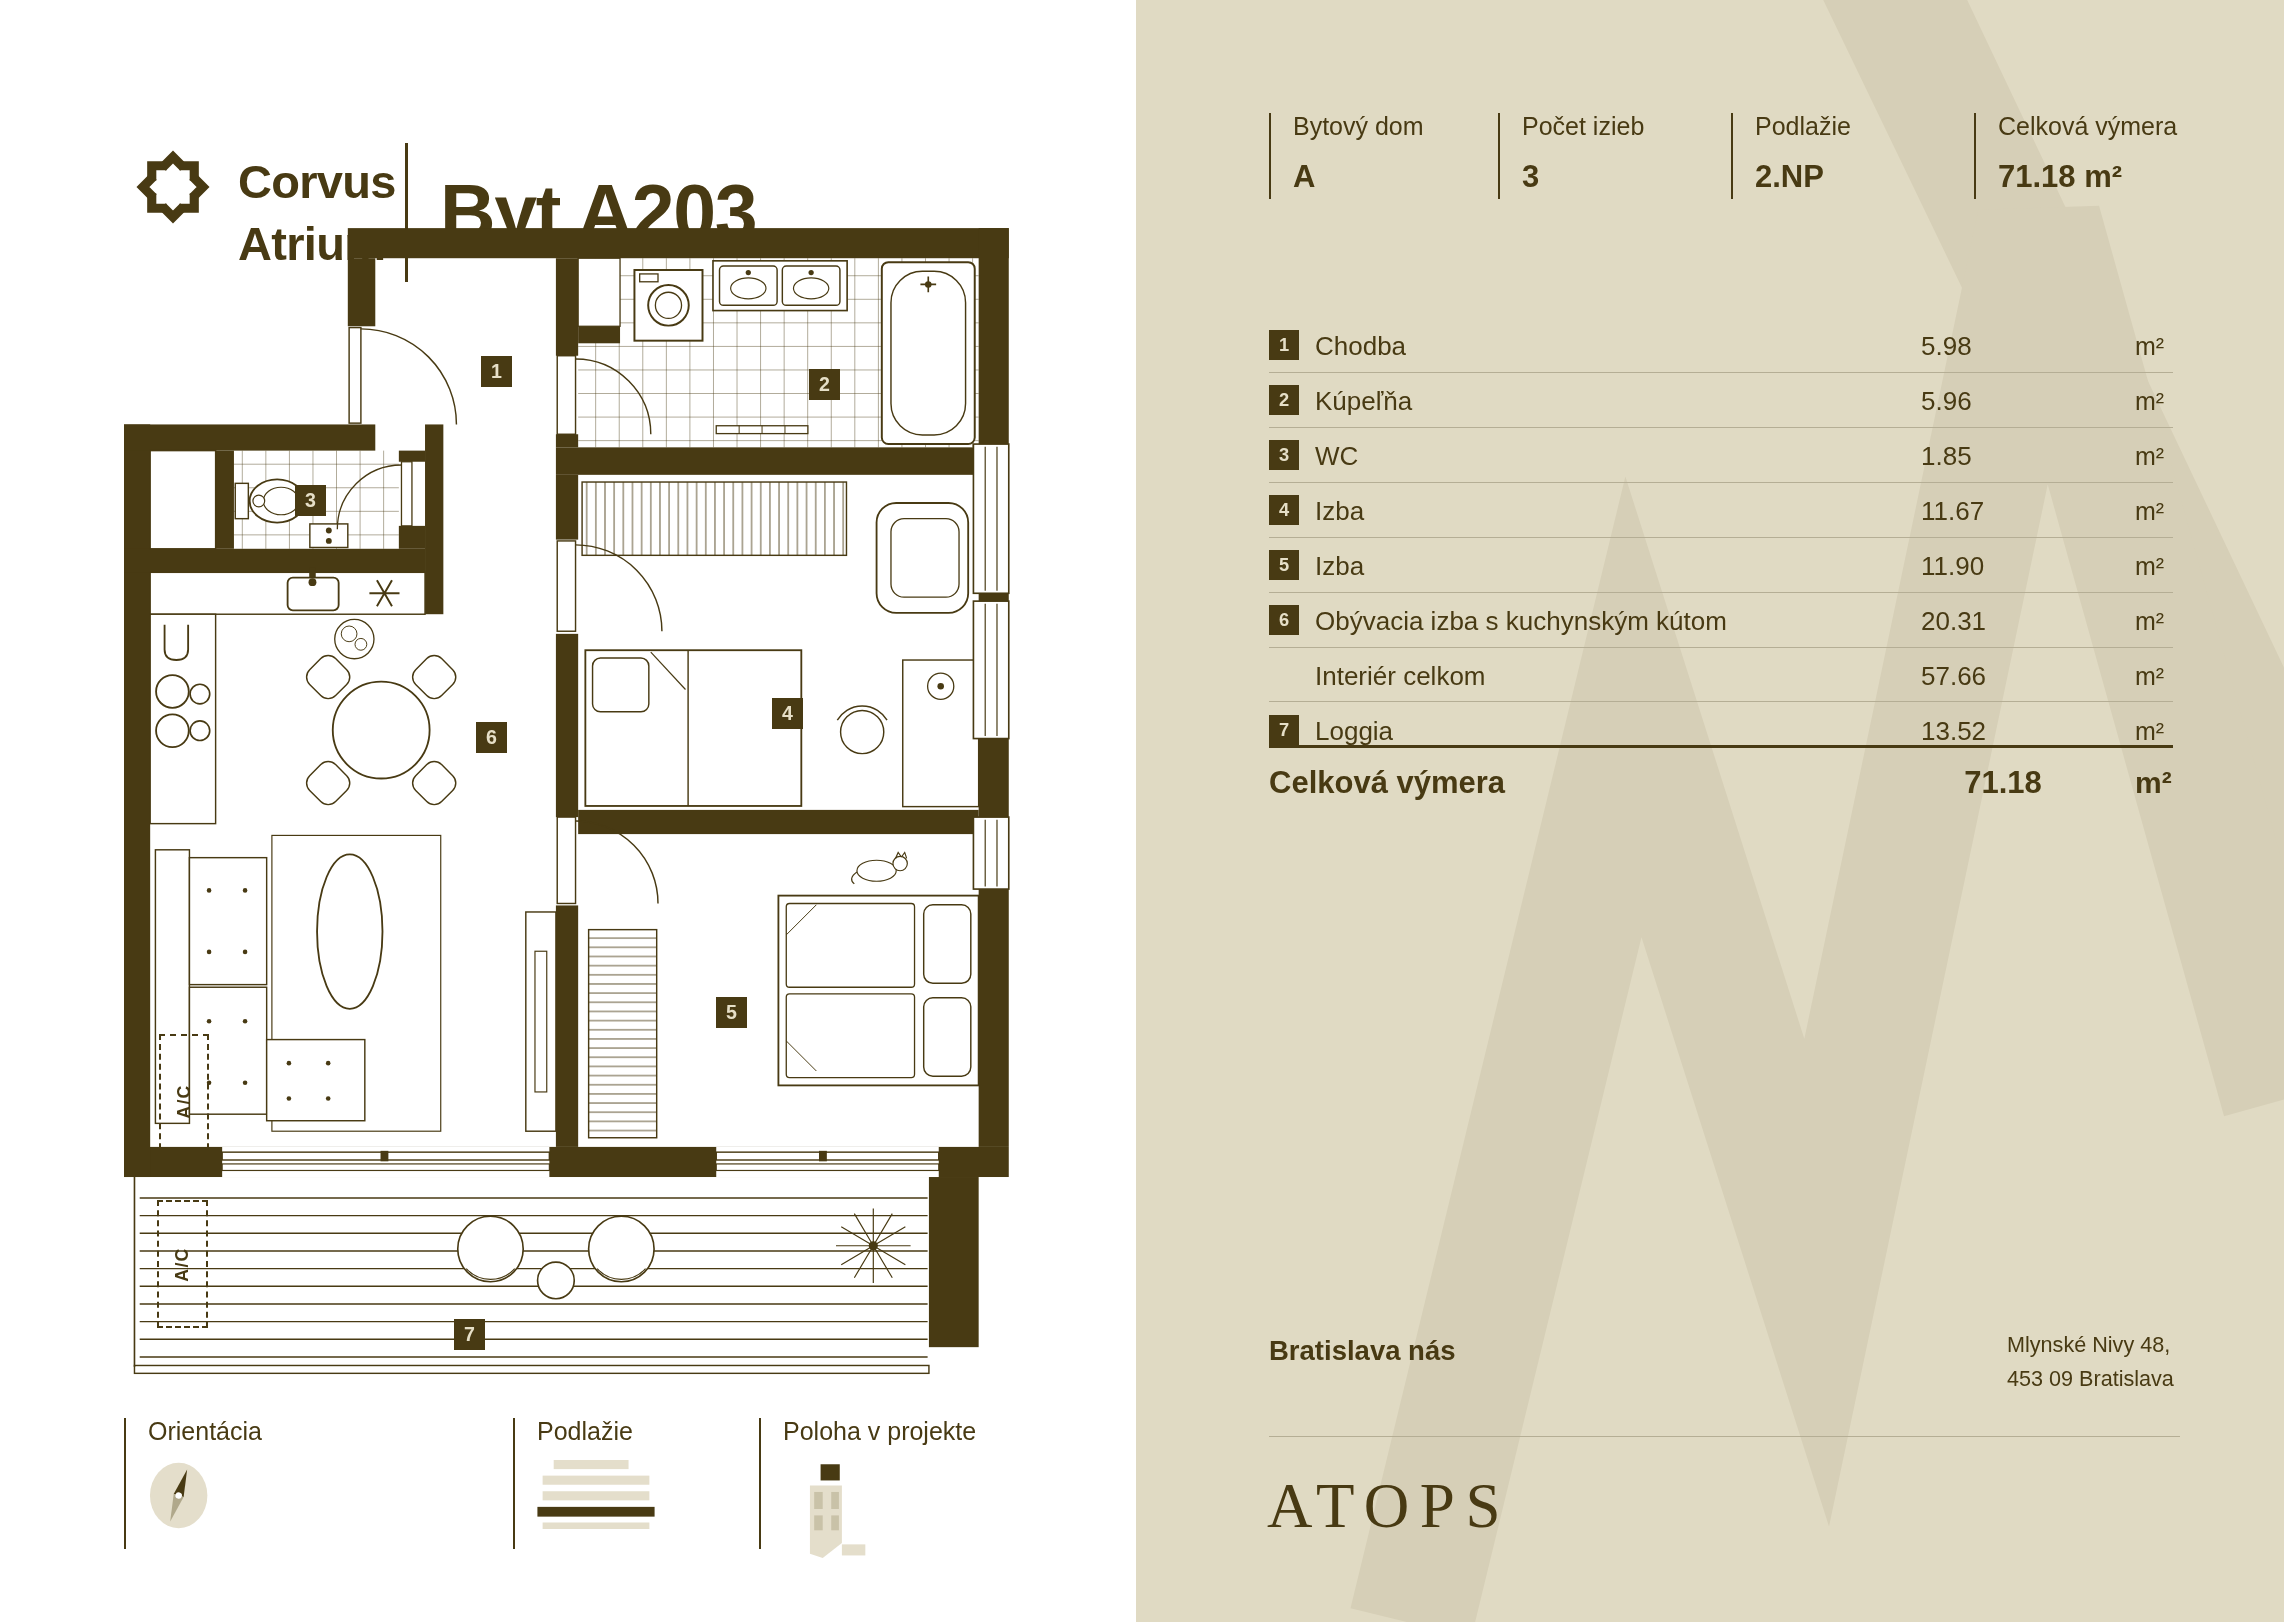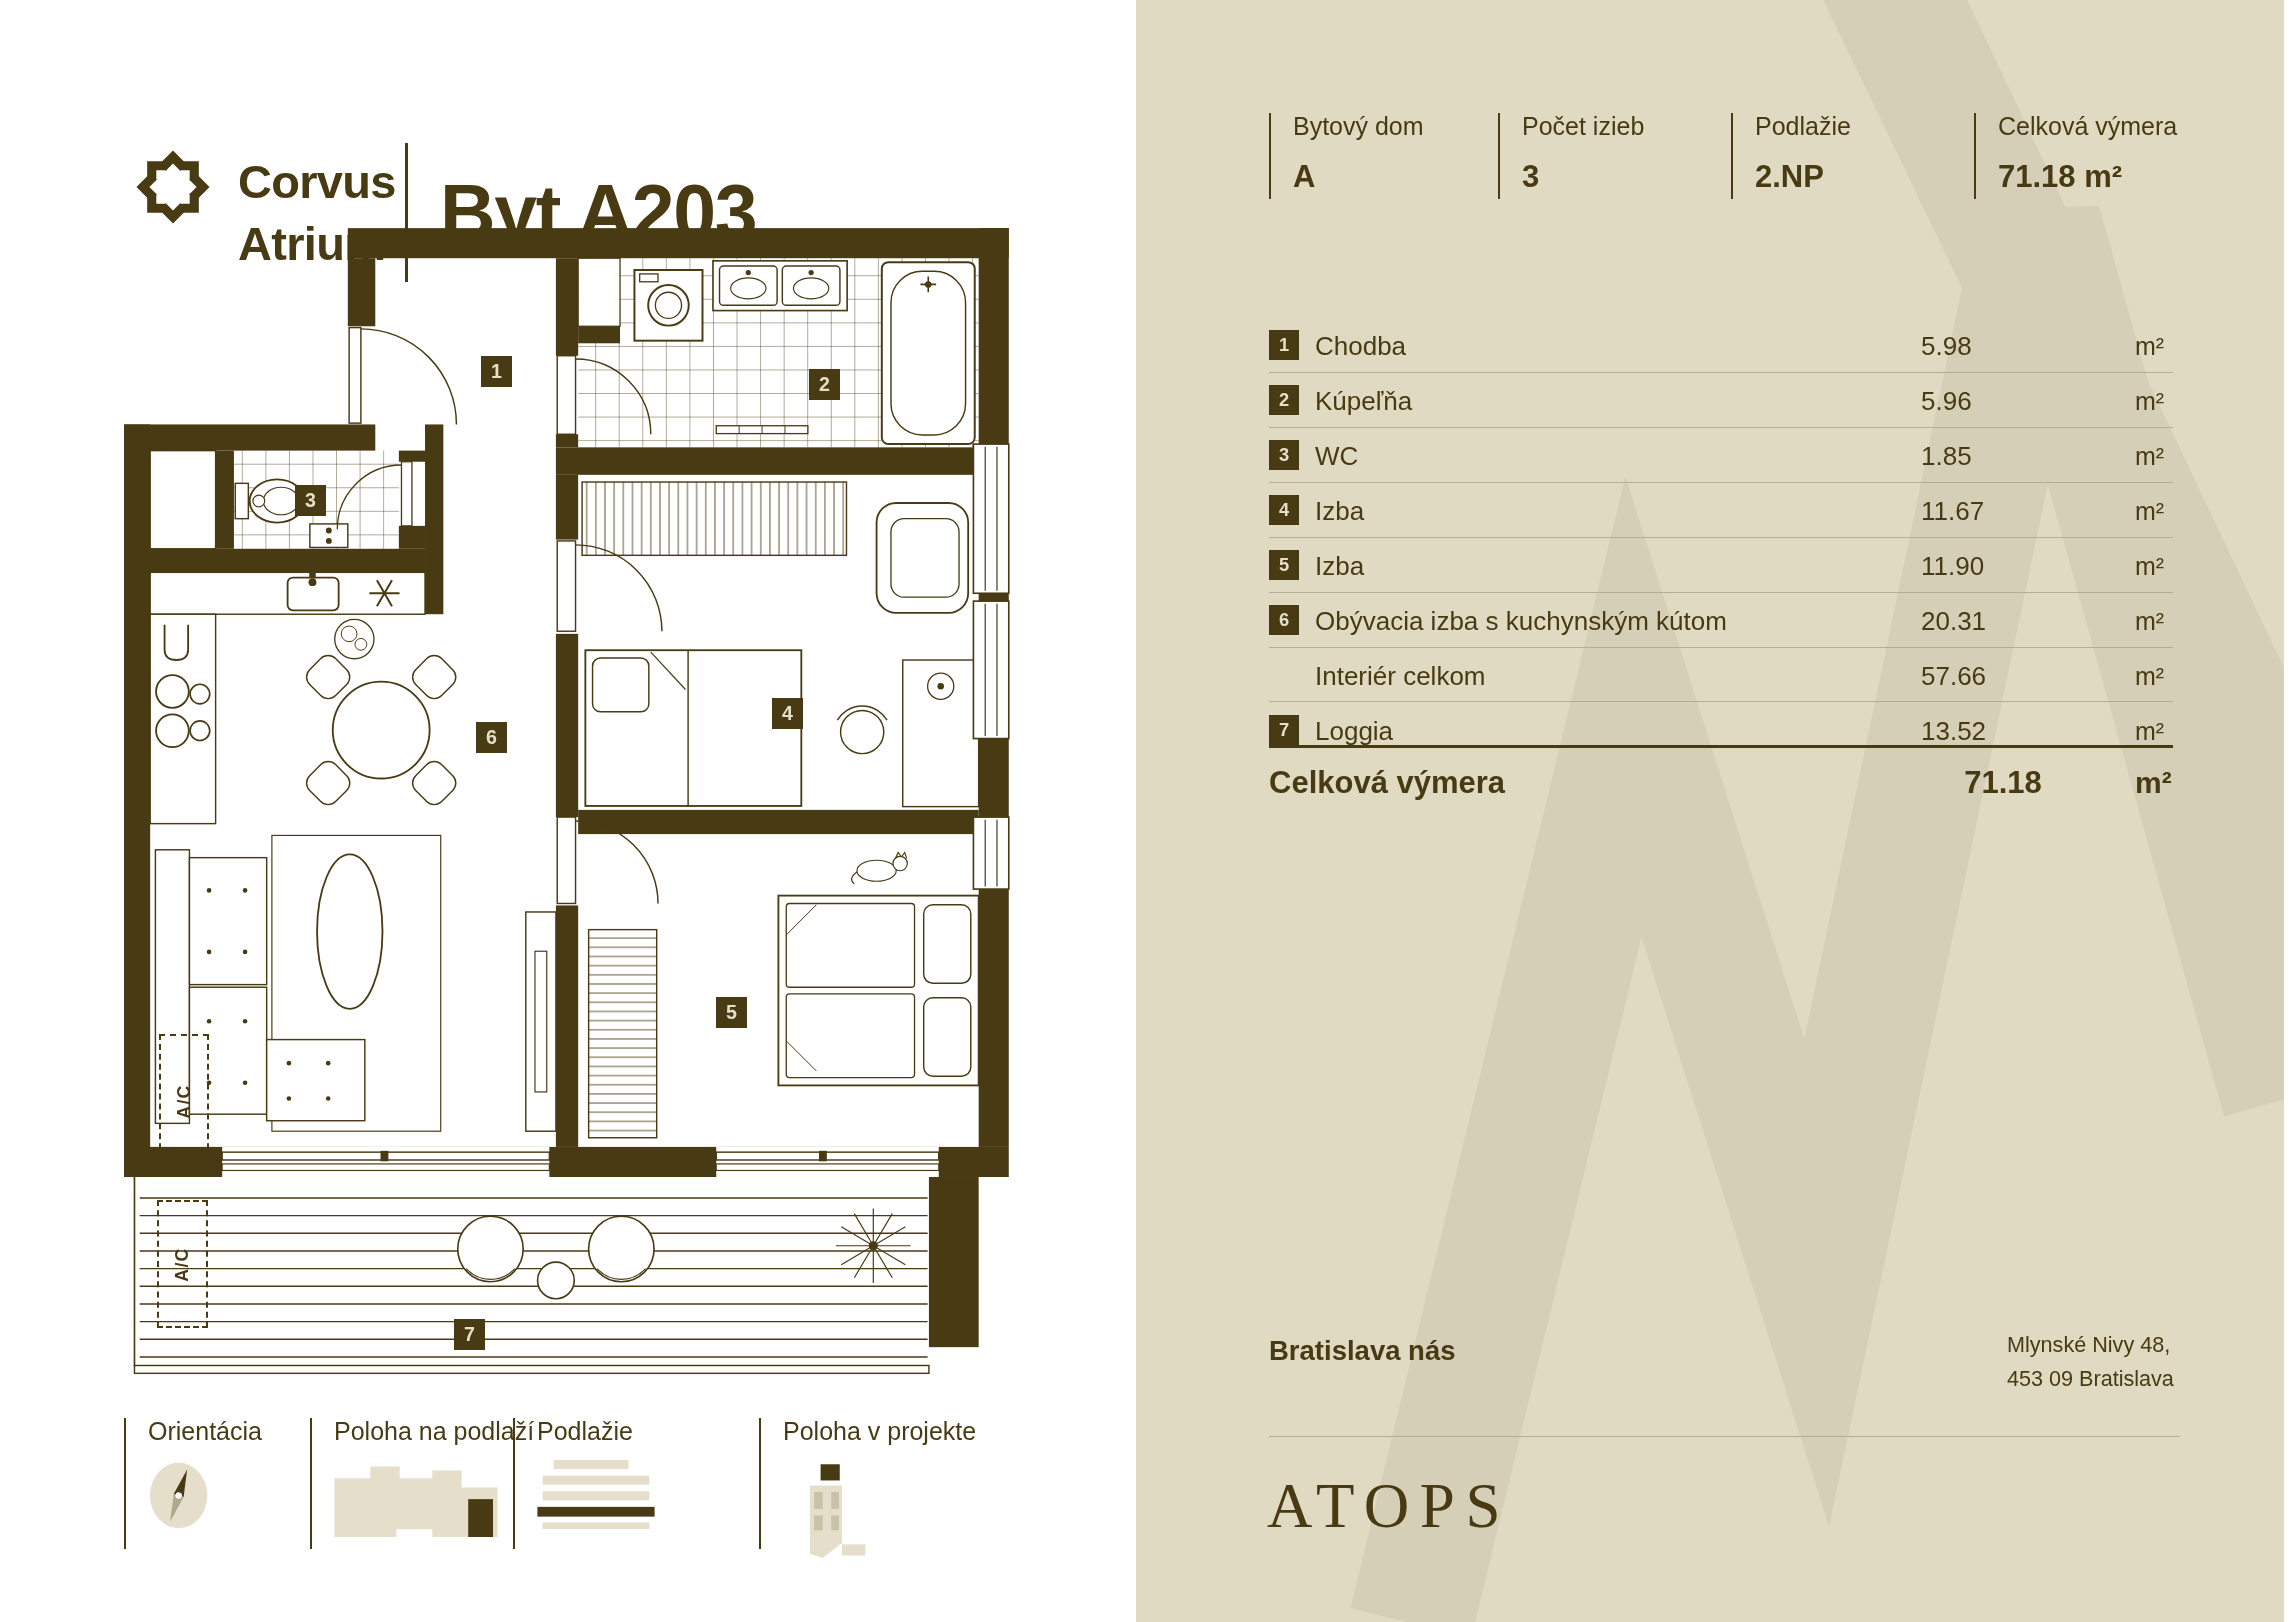--- a/index.html
+++ b/index.html
@@ -313,27 +313,20 @@
     <div class="legend-label">Orientácia</div>
     <svg class="legend-icon" width="62" height="71" viewBox="0 0 95 108">
       <ellipse cx="47" cy="54" rx="44" ry="50" fill="#e4decb"></ellipse>
       <g transform="rotate(18 47 54)">
         <polygon points="47,12 55,54 39,54" fill="#483a13"></polygon>
         <polygon points="39,54 55,54 47,96" fill="#b0a88b"></polygon>
         <circle cx="47" cy="54" r="5" fill="#ffffff"></circle>
       </g>
     </svg>
   </div>
-  <div class="legend-item" style="left:302px;">
-    <div class="legend-label">Poloha na podlaží</div>
-    <svg class="legend-icon" width="164" height="77" viewBox="0 0 250 118">
-      <polygon points="0,28 55,28 55,10 100,10 100,28 150,28 150,16 195,16 195,42 250,42 250,118 150,118 150,106 95,106 95,118 0,118" fill="#e4decb"></polygon>
-      <rect x="205" y="60" width="38" height="58" fill="#483a13"></rect>
-    </svg>
-  </div>
   <div class="legend-item" style="left:505px;">
     <div class="legend-label">Podlažie</div>
     <svg class="legend-icon" width="118" height="69" viewBox="0 0 180 106">
       <rect x="25" y="0" width="115" height="14" fill="#e4decb"></rect>
       <rect x="8" y="24" width="164" height="14" fill="#e4decb"></rect>
       <rect x="8" y="48" width="164" height="14" fill="#e4decb"></rect>
       <rect x="0" y="72" width="180" height="15" fill="#483a13"></rect>
       <rect x="8" y="96" width="164" height="10" fill="#e4decb"></rect>
     </svg>
   </div>

